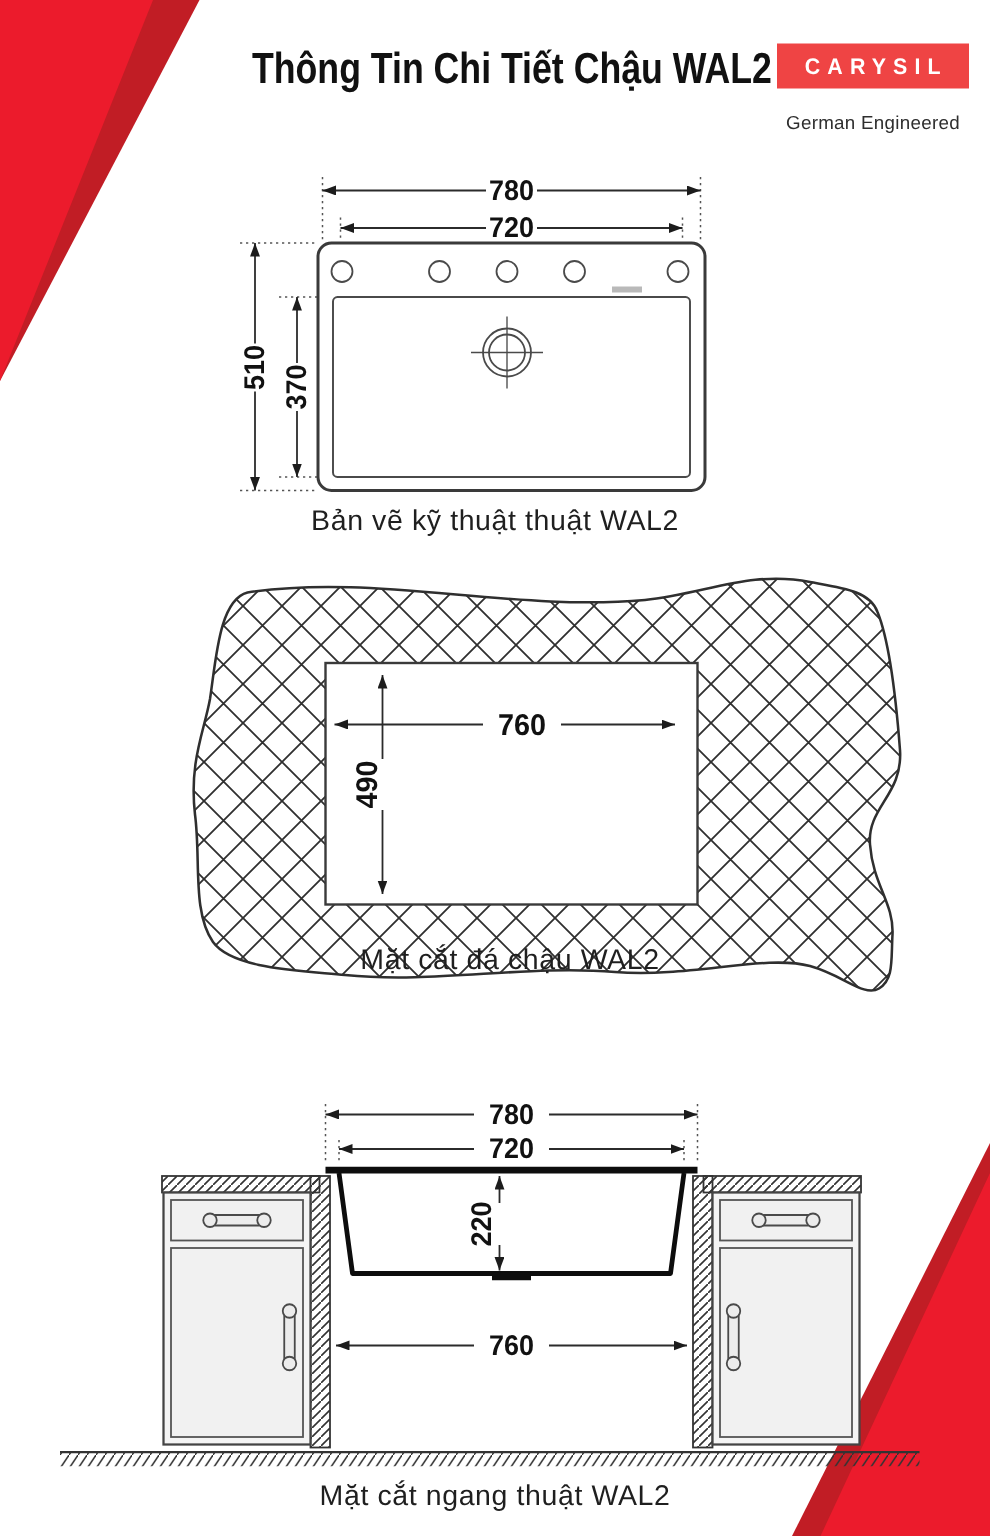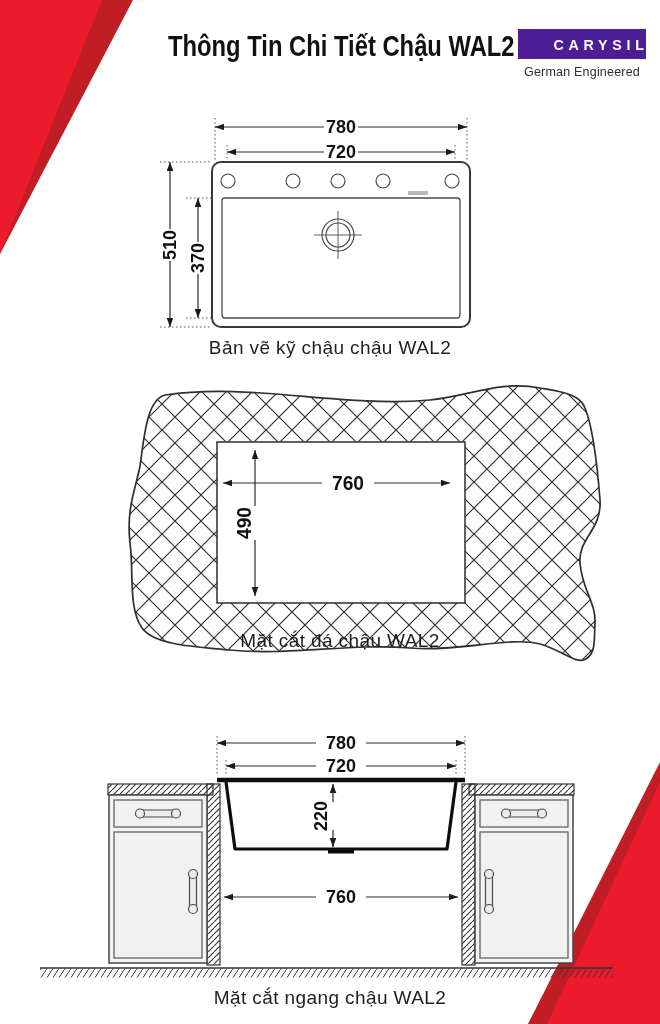--- a/index.html
+++ b/index.html
@@ -4,24 +4,24 @@
 <style>
   html,body{margin:0;padding:0;background:#fff;}
   body{width:660px;height:1024px;position:relative;overflow:hidden;
        font-family:"Liberation Sans",sans-serif;}
   .layer-decor{position:absolute;z-index:1;}
   .layer-content{position:absolute;z-index:2;}
   .page-title{position:absolute;left:132px;top:30px;width:400px;text-align:center;
       font-size:29px;font-weight:bold;color:#111;white-space:nowrap;
       transform:scaleX(0.82);transform-origin:center;letter-spacing:0px;z-index:3;}
   .logo{position:absolute;left:518px;top:29px;width:128px;z-index:3;}
-  .logo-box{background:#4c1d95;height:30px;display:flex;align-items:center;justify-content:flex-end;}
+  .logo-box{background:#ef4444;height:30px;display:flex;align-items:center;justify-content:center;}
   .logo-box span{color:#fff;font-weight:bold;font-size:15px;letter-spacing:5px;
       margin-right:-5px;transform:scaleX(0.95);}
-  .logo-tag{margin-top:6px;text-align:center;font-size:12.5px;color:#2e2e2e;
+  .logo-tag{margin-top:16px;text-align:center;font-size:12.5px;color:#2e2e2e;
       letter-spacing:0.2px;white-space:nowrap;}
   .caption{position:absolute;width:420px;text-align:center;font-size:19px;color:#1f1f1f;
       letter-spacing:0.4px;z-index:3;white-space:nowrap;}
   #cap1{left:120px;top:337px;}
   #cap2{left:130px;top:630px;}
   #cap3{left:120px;top:987px;}
   svg text{font-family:"Liberation Sans",sans-serif;font-weight:bold;fill:#111;}
   .dimline{stroke:#2b2b2b;stroke-width:1.2;fill:none;}
   .dotline{stroke:#555;stroke-width:1;fill:none;stroke-dasharray:1.5 2.5;}
   .thin{stroke:#4a4a4a;stroke-width:1.2;fill:none;}
@@ -98,21 +98,21 @@
     <circle class="thin" cx="312" cy="76" r="7"></circle>
   </g>
   <rect x="268" y="86" width="20" height="4" fill="#b9b9b9"></rect>
   <g>
     <circle class="thin" cx="198" cy="130" r="16" stroke-width="1.5"></circle>
     <circle class="thin" cx="198" cy="130" r="12"></circle>
     <line x1="174" y1="130" x2="222" y2="130" stroke="#4a4a4a" stroke-width="0.9"></line>
     <line x1="198" y1="106" x2="198" y2="154" stroke="#4a4a4a" stroke-width="0.9"></line>
   </g>
 </svg>
-<div class="caption" id="cap1">Bản vẽ kỹ chậu chậu WAL2</div>
+<div class="caption" id="cap1">Bản vẽ kỹ thuật thuật WAL2</div>
 
 <svg class="layer-content" style="left:110px;top:378px" width="500" height="292" viewBox="0 0 500 292">
   <defs>
     <marker id="ah2" orient="auto-start-reverse" markerWidth="8" markerHeight="6" refX="7.5" refY="2.75">
       <path d="M0,0 L7.5,2.75 L0,5.5 z" fill="#1c1c1c"></path>
     </marker>
     <pattern id="xh2" width="26" height="26" patternUnits="userSpaceOnUse">
       <path d="M0,0 L26,26 M26,0 L0,26" stroke="#2f2f2f" stroke-width="1.2" fill="none"></path>
     </pattern>
   </defs>
@@ -230,13 +230,13 @@
 
   <g>
     <line class="dimline" x1="196" y1="179" x2="288" y2="179" marker-start="url(#ah3)"></line>
     <line class="dimline" x1="338" y1="179" x2="430" y2="179" marker-end="url(#ah3)"></line>
     <text x="313" y="185" font-size="19" text-anchor="middle" textLength="30" lengthAdjust="spacingAndGlyphs">760</text>
   </g>
 
   <line x1="12" y1="250" x2="585" y2="250" stroke="#333" stroke-width="1.5"></line>
   <rect x="12" y="250.5" width="573" height="9" fill="url(#gh3)"></rect>
 </svg>
-<div class="caption" id="cap3">Mặt cắt ngang chậu WAL2</div>
+<div class="caption" id="cap3">Mặt cắt ngang thuật WAL2</div>
 
 </body></html>

